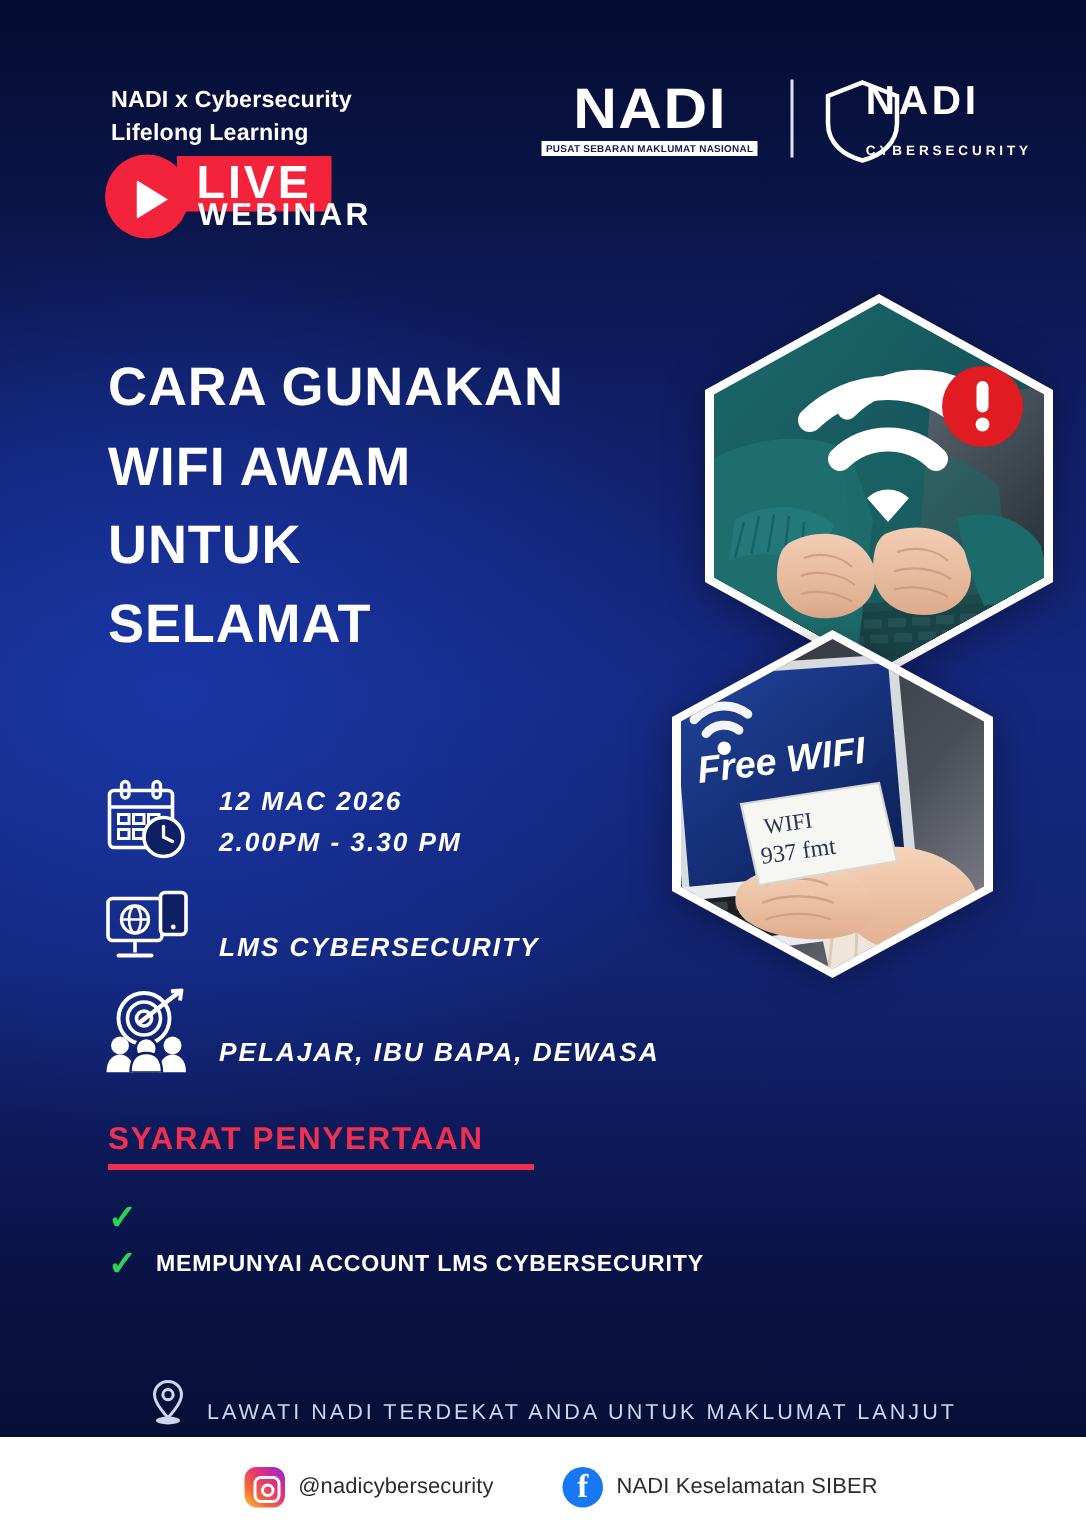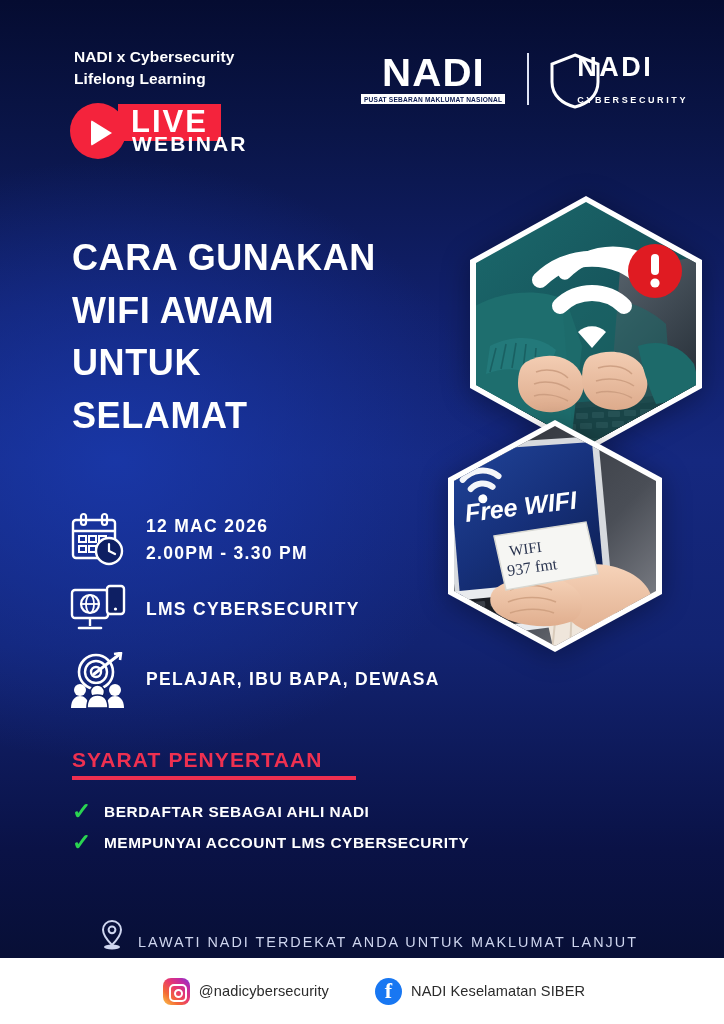--- a/index.html
+++ b/index.html
@@ -40,21 +40,21 @@
         #15287f 45%,
         #122371 63%,
         #0a1246 83%,
         #060d2c 100%);
   }
 
   
   .header-left {
     position: absolute;
     left: 74px;
-    top: 46px;
+    top: 56px;
     width: 300px;
   }
   .kicker {
     color: #ffffff;
     font-size: 15.5px;
     font-weight: bold;
     line-height: 1.42;
     letter-spacing: 0.1px;
   }
 
@@ -191,22 +191,23 @@
 
   
   .details {
     position: absolute;
     left: 70px;
     top: 505px;
     width: 430px;
   }
   .detail-row {
     display: flex;
-    align-items: center;
+    align-items: flex-end;
     min-height: 70px;
+    font-style: italic;
   }
   .detail-icon {
     width: 76px;
     flex: 0 0 76px;
     display: flex;
     align-items: center;
     justify-content: flex-start;
   }
   .detail-text {
     color: #ffffff;
@@ -612,21 +613,20 @@
     </div>
 
   </div>
 
   <div class="req">
     <div class="req-title">SYARAT PENYERTAAN</div>
     <div class="req-underline"></div>
     <div class="req-list">
       <div class="req-item">
         <div class="req-check">✓</div>
-        <div class="req-label">BERDAFTAR SEBAGAI AHLI NADI</div>
       </div>
       <div class="req-item">
         <div class="req-check">✓</div>
         <div class="req-label">MEMPUNYAI ACCOUNT LMS CYBERSECURITY</div>
       </div>
     </div>
   </div>
 
   <div class="footnote">
     <svg width="24" height="30" viewBox="0 0 24 30">

